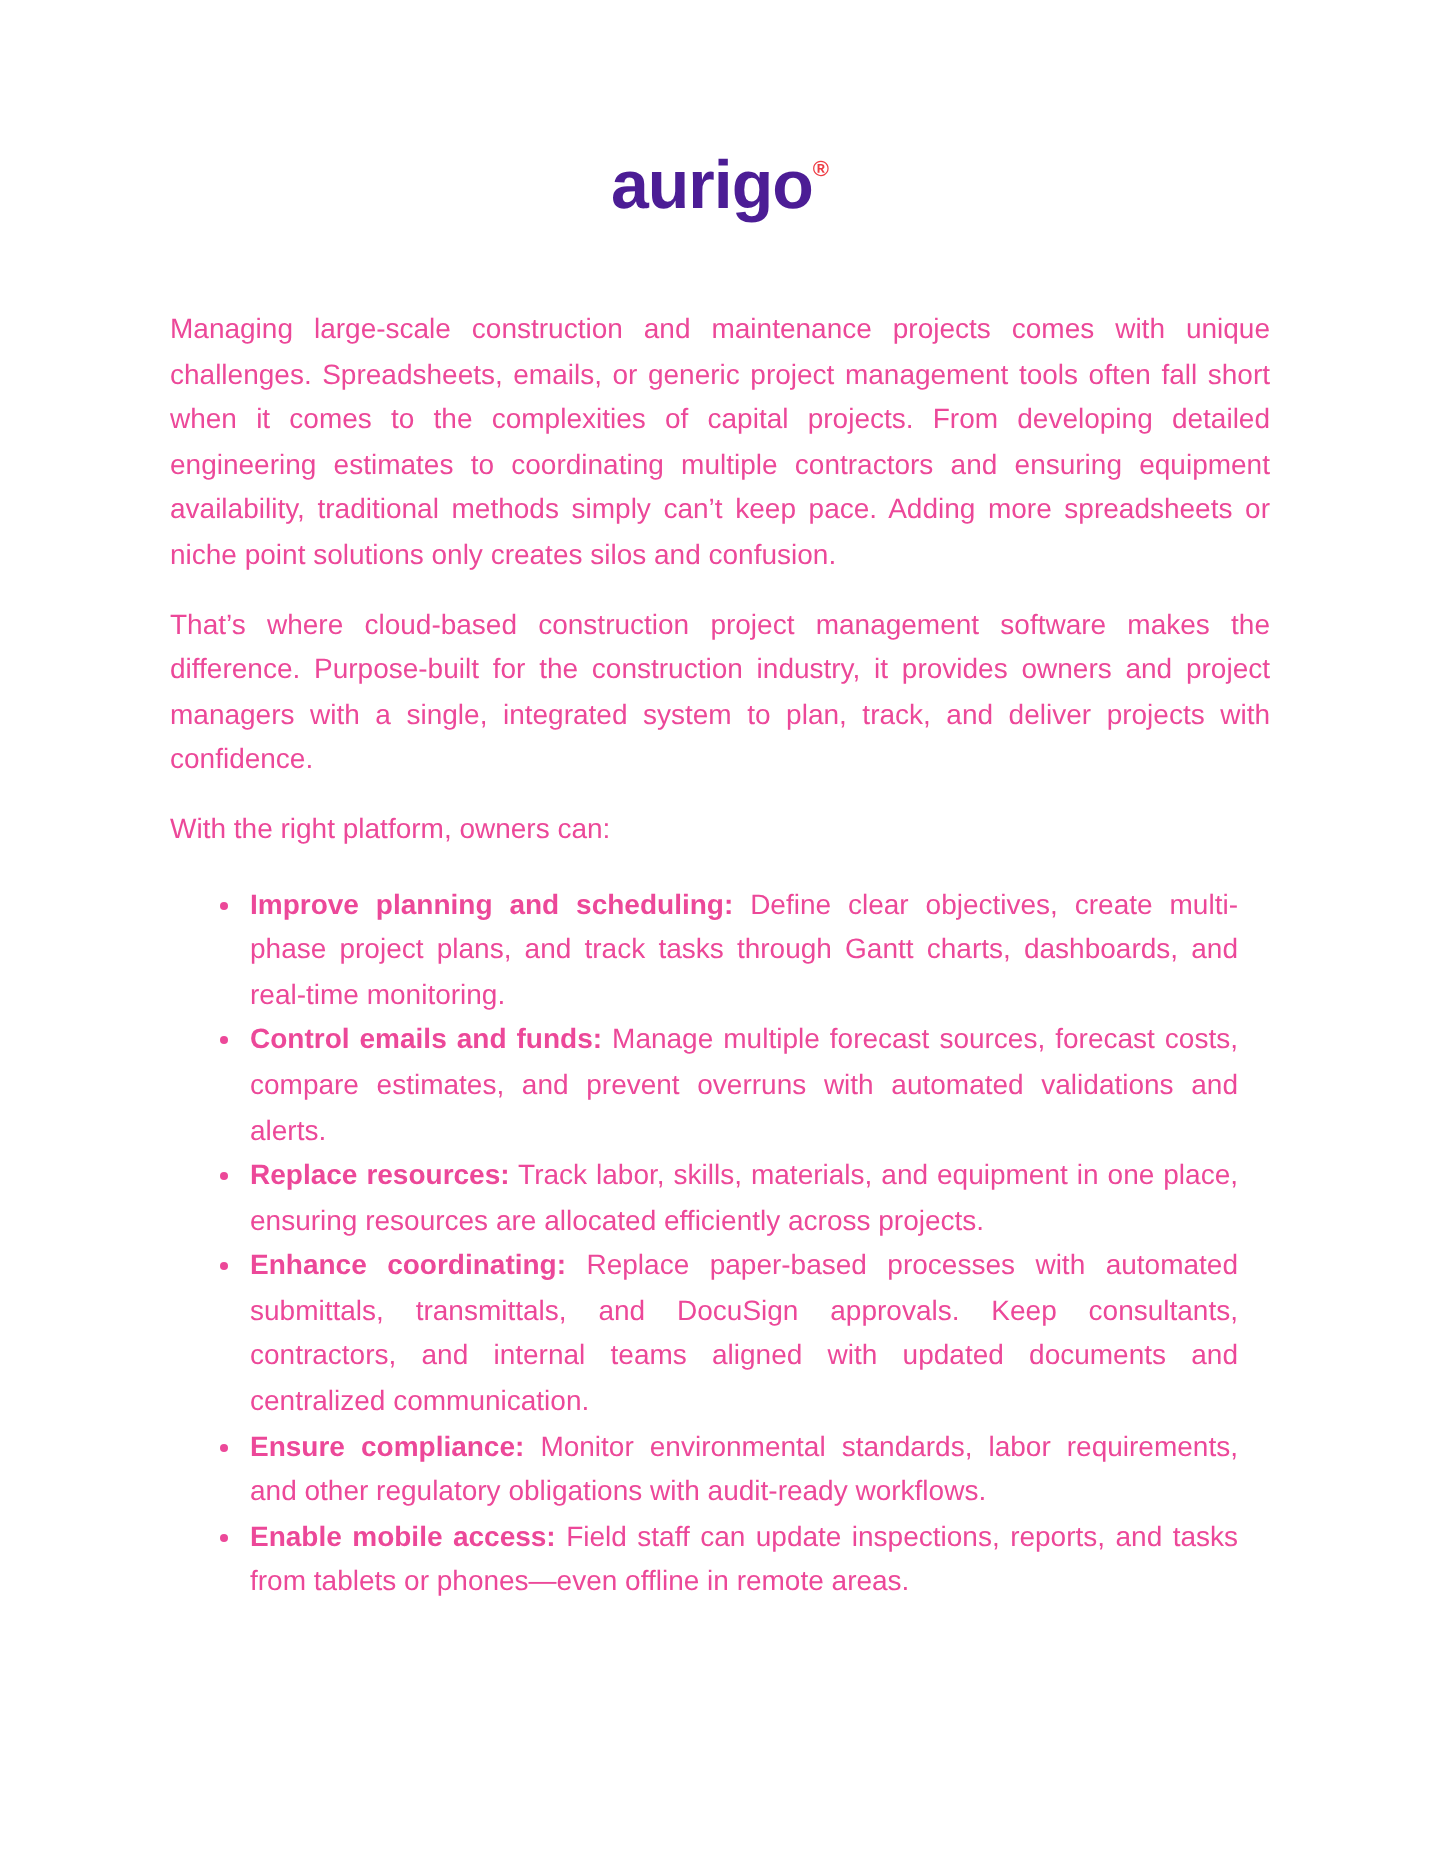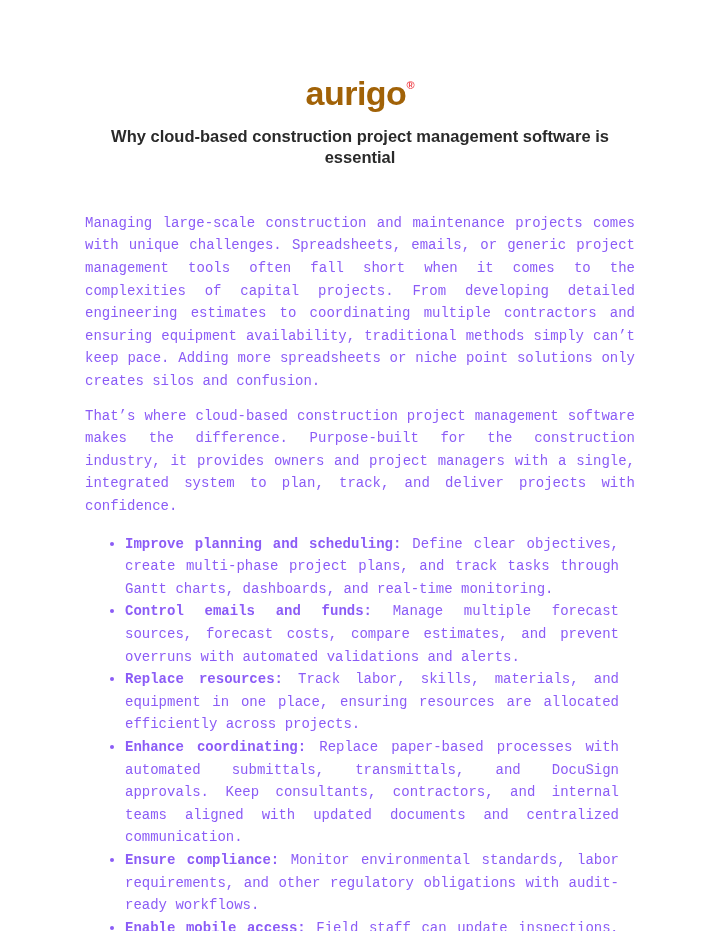--- a/index.html
+++ b/index.html
@@ -40,22 +40,21 @@
     text-align: center;
     font-size: 16.5px;
     font-weight: 700;
     color: #2a2a2a;
     line-height: 1.3;
   }
   .content {
     margin-top: 43px;
     font-size: 14px;
     line-height: 22.6px;
-    color: #8b5cf6;
-    font-family: Liberation Mono, monospace;
+    color: #ec4899;
   }
   .content p {
     margin: 0 0 12px 0;
     text-align: justify;
   }
   .content p.no-justify {
     text-align: left;
   }
   ul.benefits {
     margin: 15px 16px 15px 0;
@@ -69,30 +68,30 @@
   }
   b, strong, .bold {
     font-weight: 700;
   }
 </style>
 </head>
 <body>
 
 <div class="page">
 
-  <div class="logo-wrap"><span class="logo-text" style="color: #a16207;">aurigo</span><span class="logo-reg" style="color: rgb(238, 61, 69);">®</span></div>
+  <div class="logo-wrap"><span class="logo-text" style="color: #4c1d95;">aurigo</span><span class="logo-reg" style="color: rgb(238, 61, 69);">®</span></div>
 
-  <h1 class="doc-title">Why cloud-based construction project management software is essential</h1>
 
   <div class="content">
 
     <p>Managing large-scale construction and maintenance projects comes with unique challenges. Spreadsheets, emails, or generic project management tools often fall short when it comes to the complexities of capital projects. From developing detailed engineering estimates to coordinating multiple contractors and ensuring equipment availability, traditional methods simply can’t keep pace. Adding more spreadsheets or niche point solutions only creates silos and confusion.</p>
 
     <p>That’s where cloud-based construction project management software makes the difference. Purpose-built for the construction industry, it provides owners and project managers with a single, integrated system to plan, track, and deliver projects with confidence.</p>
 
+    <p class="no-justify">With the right platform, owners can:</p>
 
     <ul class="benefits">
       <li><span class="bold">Improve planning and scheduling:</span><span> Define clear objectives, create multi-phase project plans, and track tasks through Gantt charts, dashboards, and real-time monitoring.</span></li>
       <li><span class="bold">Control emails and funds:</span><span> Manage multiple forecast sources, forecast costs, compare estimates, and prevent overruns with automated validations and alerts.</span></li>
       <li><span class="bold">Replace resources:</span><span> Track labor, skills, materials, and equipment in one place, ensuring resources are allocated efficiently across projects.</span></li>
       <li><span class="bold">Enhance coordinating:</span><span> Replace paper-based processes with automated submittals, transmittals, and DocuSign approvals. Keep consultants, contractors, and internal teams aligned with updated documents and centralized communication.</span></li>
       <li><span class="bold">Ensure compliance:</span><span> Monitor environmental standards, labor requirements, and other regulatory obligations with audit-ready workflows.</span></li>
       <li><span class="bold">Enable mobile access:</span><span> Field staff can update inspections, reports, and tasks from tablets or phones—even offline in remote areas.</span></li>
     </ul>
 

